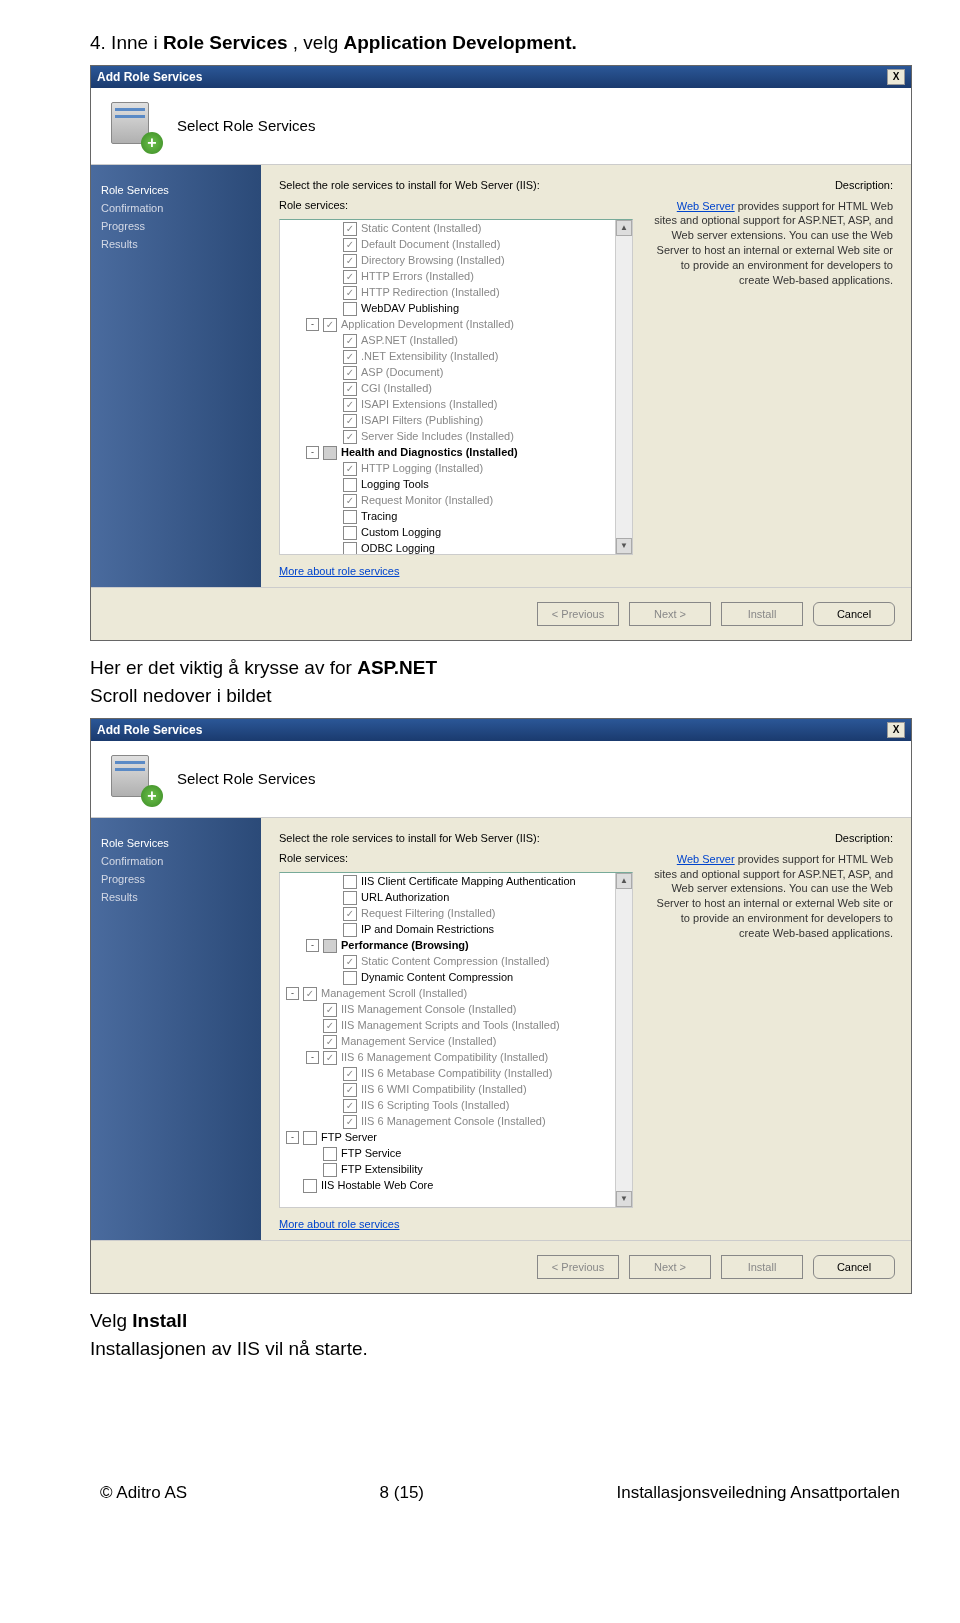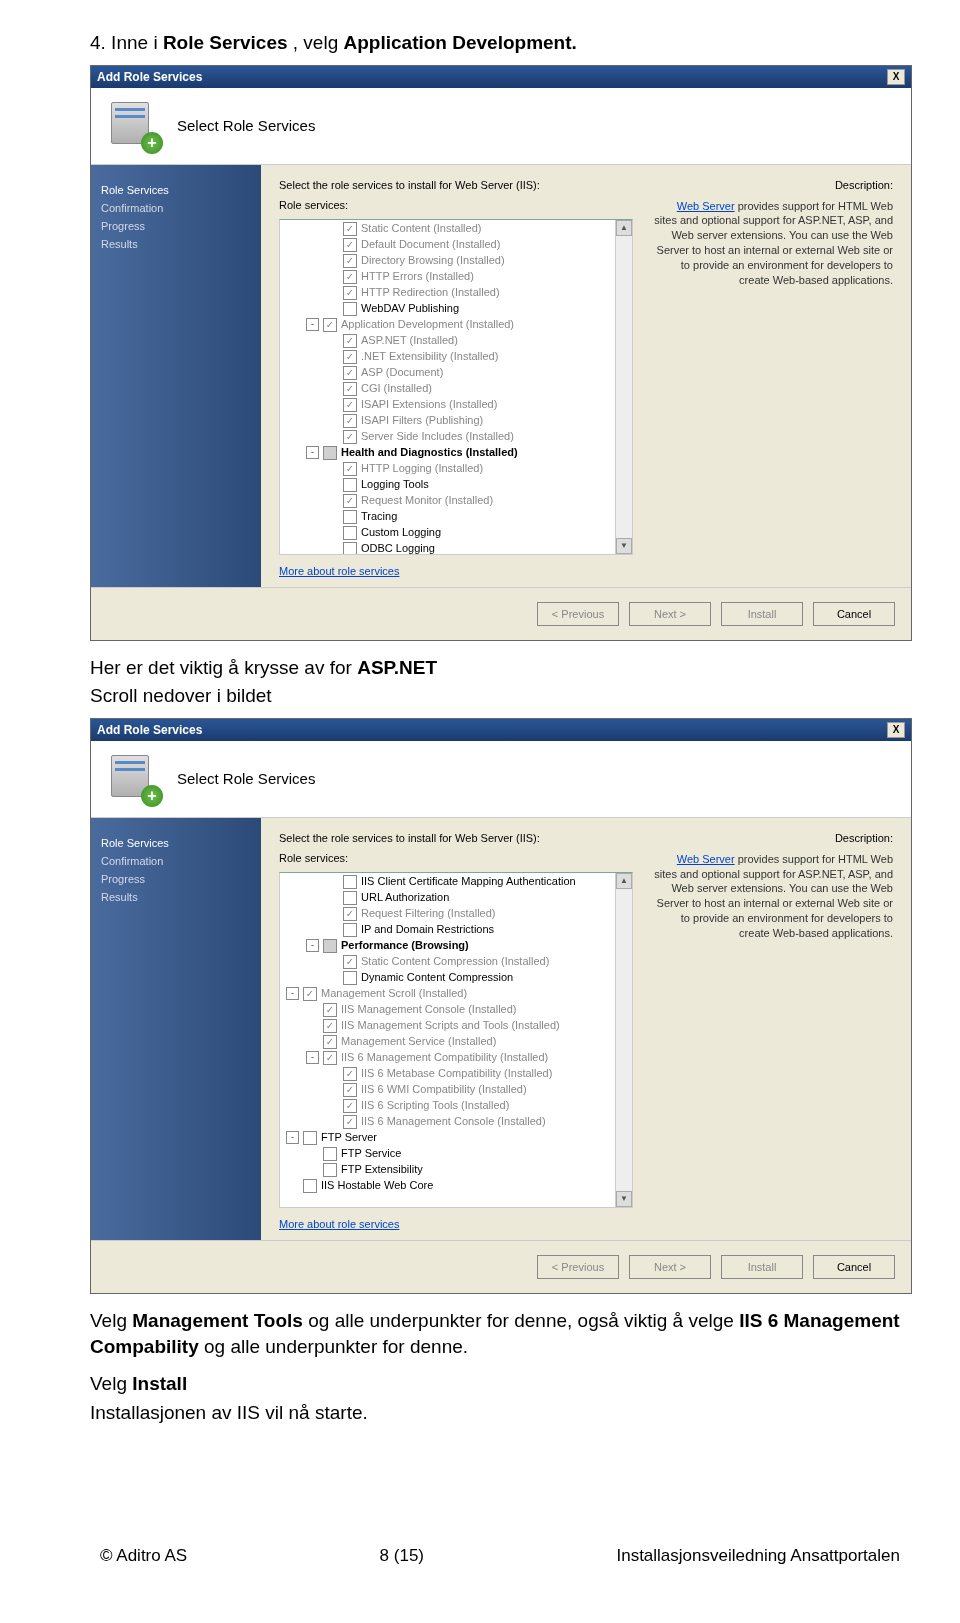--- a/index.html
+++ b/index.html
@@ -221,20 +221,21 @@
     border: 1px solid #888;
     background: #ece9d8;
     font-size: 11px;
     display: flex;
     align-items: center;
     justify-content: center;
     color: #888;
   }
   .wbtn.enabled {
     color: #000;
+    border-radius: 6px;
   }
   .footer {
     display: flex;
     justify-content: space-between;
     font-size: 17px;
     margin-top: 120px;
     padding: 0 10px;
   }
 </style>
 </head>
@@ -544,23 +545,20 @@
     </div>
     <div class="buttons">
       <div class="wbtn">&lt; Previous</div>
       <div class="wbtn">Next &gt;</div>
       <div class="wbtn">Install</div>
       <div class="wbtn enabled">Cancel</div>
     </div>
   </div>
 
   <div class="instruction">
-    <span>Velg </span><b>Management Tools</b><span> og alle underpunkter for denne, også viktig å velge </span><b>IIS 6 Management Compability</b><span> og alle underpunkter for denne.</span>
-  </div>
-  <div class="instruction">
     <span>Velg </span><b>Install</b>
   </div>
   <div class="instruction" style="margin-top:-6px">Installasjonen av IIS vil nå starte.</div>
 
   <div class="footer">
     <span>© Aditro AS</span>
     <span>8 (15)</span>
     <span>Installasjonsveiledning Ansattportalen</span>
   </div>
 

